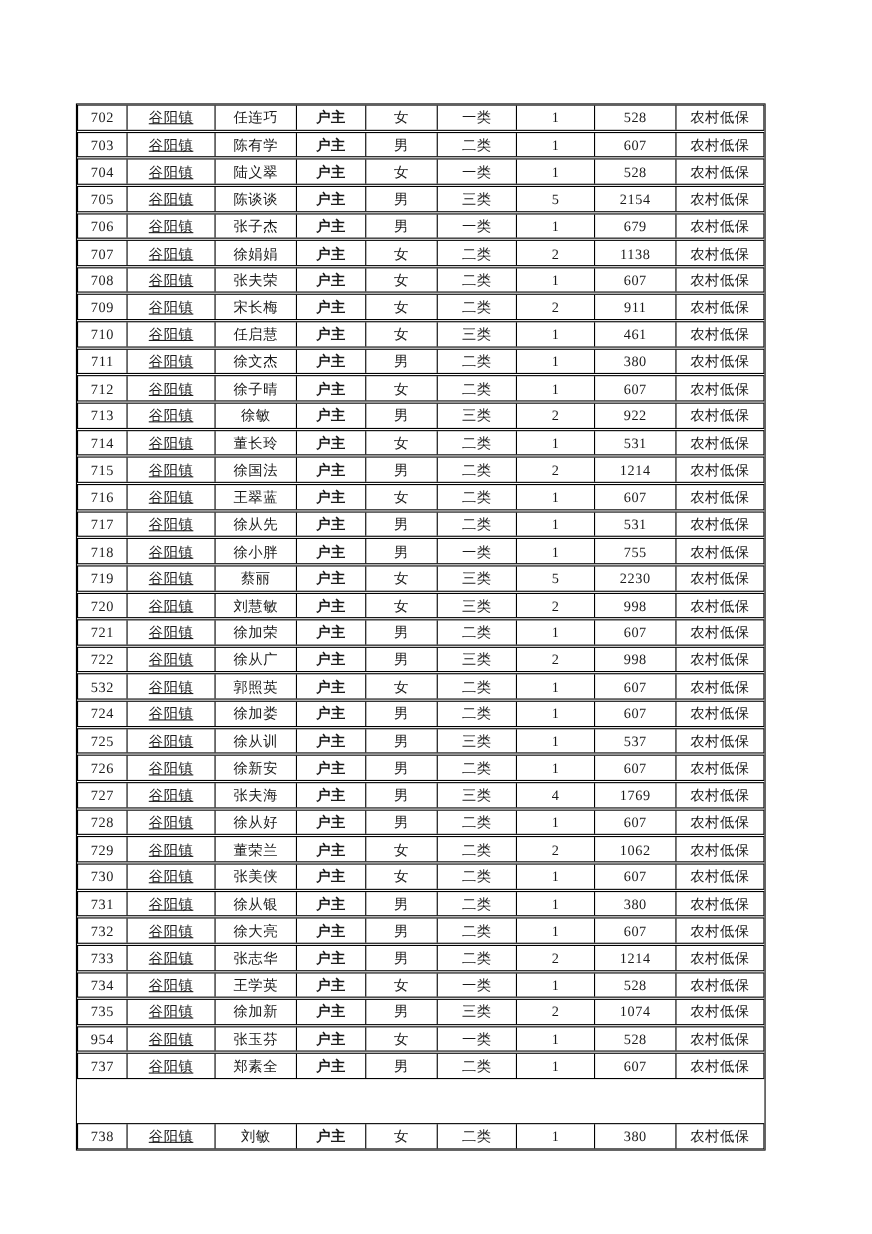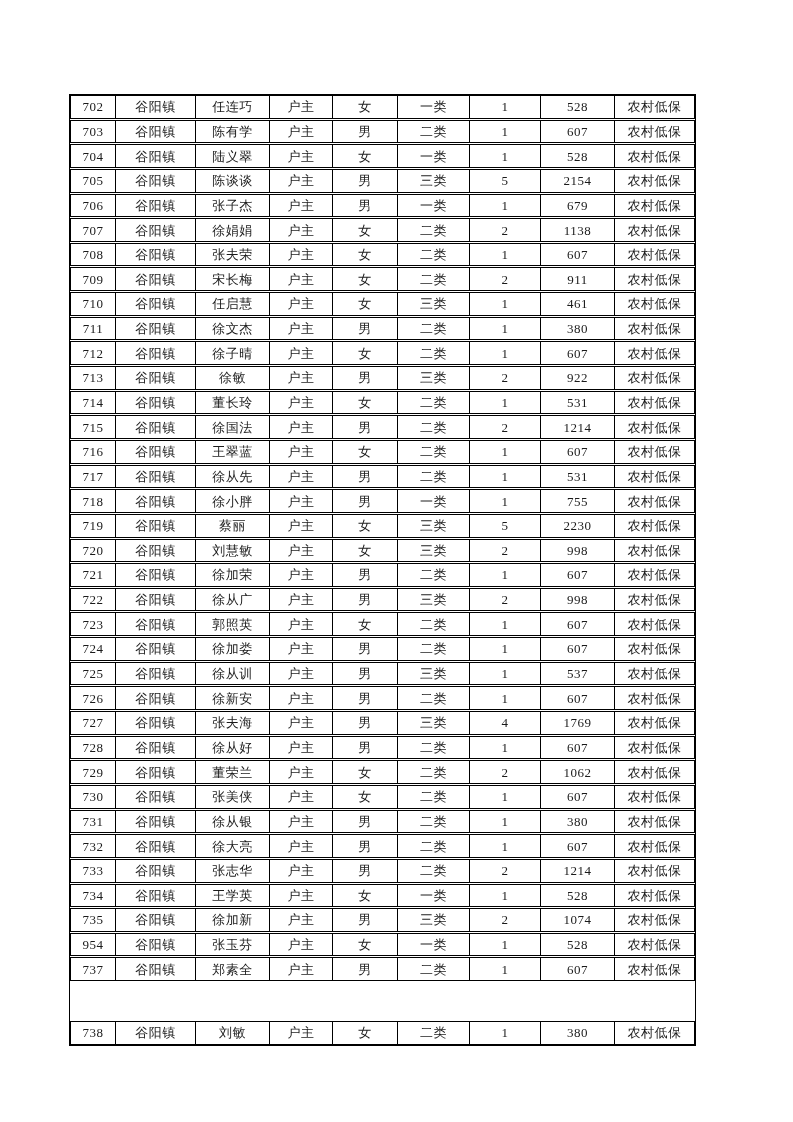--- a/index.html
+++ b/index.html
@@ -37,23 +37,23 @@
     justify-content: center;
     border-right: 1px solid #000;
     font-size: 13px;
     line-height: 1;
     white-space: nowrap;
     overflow: hidden;
     letter-spacing: 0.5px;
   }
   .tcell:last-child { border-right: none; }
   .c0 { width: 45px; }
-  .c1 { width: 80px; }
+  .c1 { width: 80px; text-decoration: underline; }
   .c2 { width: 74px; text-align: right; }
-  .c3 { width: 63px; }
+  .c3 { width: 63px; font-weight: bold; }
   .c4 { width: 65px; }
   .c5 { width: 72px; }
   .c6 { width: 71px; }
   .c7 { width: 74px; }
   .c8 { flex: 1; text-align: right; }
 </style>
 </head>
 <body>
 
 <div class="page">
@@ -284,21 +284,21 @@
           <div class="tcell c1">谷阳镇</div>
           <div class="tcell c2">徐从广</div>
           <div class="tcell c3">户主</div>
           <div class="tcell c4">男</div>
           <div class="tcell c5">三类</div>
           <div class="tcell c6">2</div>
           <div class="tcell c7">998</div>
           <div class="tcell c8">农村低保</div>
         </div>
         <div class="trow">
-          <div class="tcell c0">723</div>
+          <div class="tcell c0">532</div>
           <div class="tcell c1">谷阳镇</div>
           <div class="tcell c2">郭照英</div>
           <div class="tcell c3">户主</div>
           <div class="tcell c4">女</div>
           <div class="tcell c5">二类</div>
           <div class="tcell c6">1</div>
           <div class="tcell c7">607</div>
           <div class="tcell c8">农村低保</div>
         </div>
         <div class="trow">

